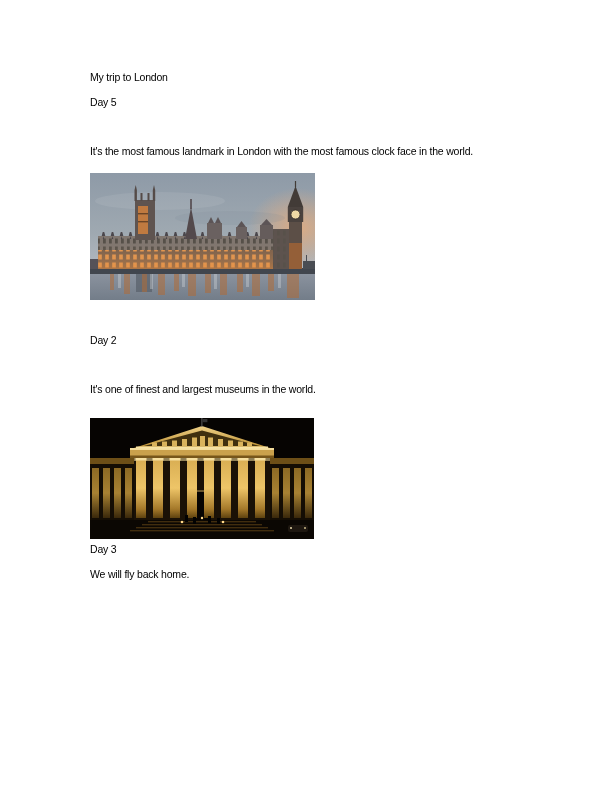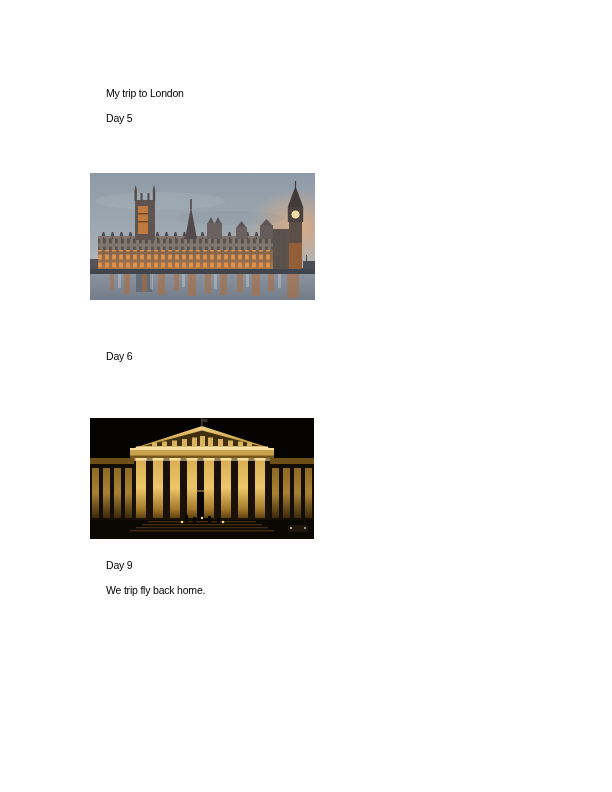--- a/index.html
+++ b/index.html
@@ -8,41 +8,42 @@
     width: 612px;
     height: 792px;
     background: #ffffff;
     font-family: "Liberation Sans", sans-serif;
     color: #000000;
     overflow: hidden;
   }
   .line {
     position: absolute;
     left: 90px;
-    margin: 16px;
+    margin: 0;
     font-size: 10.5px;
     line-height: 13px;
     letter-spacing: -0.2px;
     white-space: pre-wrap;
   }
   .photo {
     position: absolute;
     left: 90px;
     margin: 0;
   }
   .photo svg { display: block; }
 </style>
 </head>
 <body>
 
 <div class="page">
 
   <p class="line" style="top:71px">My trip to London</p>
 
   <p class="line" style="top:96px">Day 5</p>
+  <p class="line" style="top:145px">It's the most famous landmark in London with the most famous clock face in the world.</p>
 
   <figure class="photo" style="top:173px">
     <svg width="225" height="127" viewBox="0 0 225 127">
       <defs>
         <linearGradient id="p-sky" x1="0" y1="0" x2="0" y2="1">
           <stop offset="0" stop-color="#8e9aa7"></stop>
           <stop offset="0.6" stop-color="#9fa9b1"></stop>
           <stop offset="1" stop-color="#b5bac0"></stop>
         </linearGradient>
         <radialGradient id="p-glow" cx="0.5" cy="0.5" r="0.5">
@@ -129,21 +130,22 @@
       <rect x="197.8" y="34" width="15.4" height="15" fill="#4a423e"></rect>
       <circle cx="205.5" cy="41.5" r="4.6" fill="#efd9a4"></circle>
       <circle cx="205.5" cy="41.5" r="4.6" fill="none" stroke="#3c342f" stroke-width="1"></circle>
       <polygon points="197.8,34 213.2,34 205.5,13" fill="#423b37"></polygon>
       <rect x="204.9" y="8" width="1.2" height="6" fill="#423b37"></rect>
       <rect x="213" y="88" width="12" height="8" fill="#4a4d53"></rect>
       <rect x="216" y="82" width="1" height="6" fill="#4a4d53"></rect>
     </svg>
   </figure>
 
-  <p class="line" style="top:334px">Day 6</p>
+  <p class="line" style="top:334px">Day 2</p>
+  <p class="line" style="top:383px">It's one of finest and largest museums in the world.</p>
 
   <figure class="photo" style="top:418px">
     <svg width="224" height="121" viewBox="0 0 224 121">
       <defs>
         <linearGradient id="m-ped" x1="0" y1="0" x2="0" y2="1">
           <stop offset="0" stop-color="#f0d288"></stop>
           <stop offset="1" stop-color="#b98c2e"></stop>
         </linearGradient>
         <linearGradient id="m-col" x1="0" y1="0" x2="0" y2="1">
           <stop offset="0" stop-color="#d8ad52"></stop>
@@ -237,16 +239,16 @@
           <circle cx="133" cy="104" r="1.3"></circle>
       </g>
       <rect x="198" y="107" width="20" height="7" rx="2" fill="#1e1710"></rect>
       <circle cx="201" cy="110" r="1" fill="#e8d9a8"></circle>
       <circle cx="215" cy="110" r="1" fill="#c8b888"></circle>
       <rect x="111.4" y="0" width="1" height="9" fill="#606060"></rect>
       <rect x="112.4" y="1" width="5" height="3.2" fill="#333333"></rect>
     </svg>
   </figure>
 
-  <p class="line" style="top:543px">Day 9</p>
-  <p class="line" style="top:568px">We trip fly back home.</p>
+  <p class="line" style="top:543px">Day 3</p>
+  <p class="line" style="top:568px">We will fly back home.</p>
 
 </div>
 
 </body></html>

